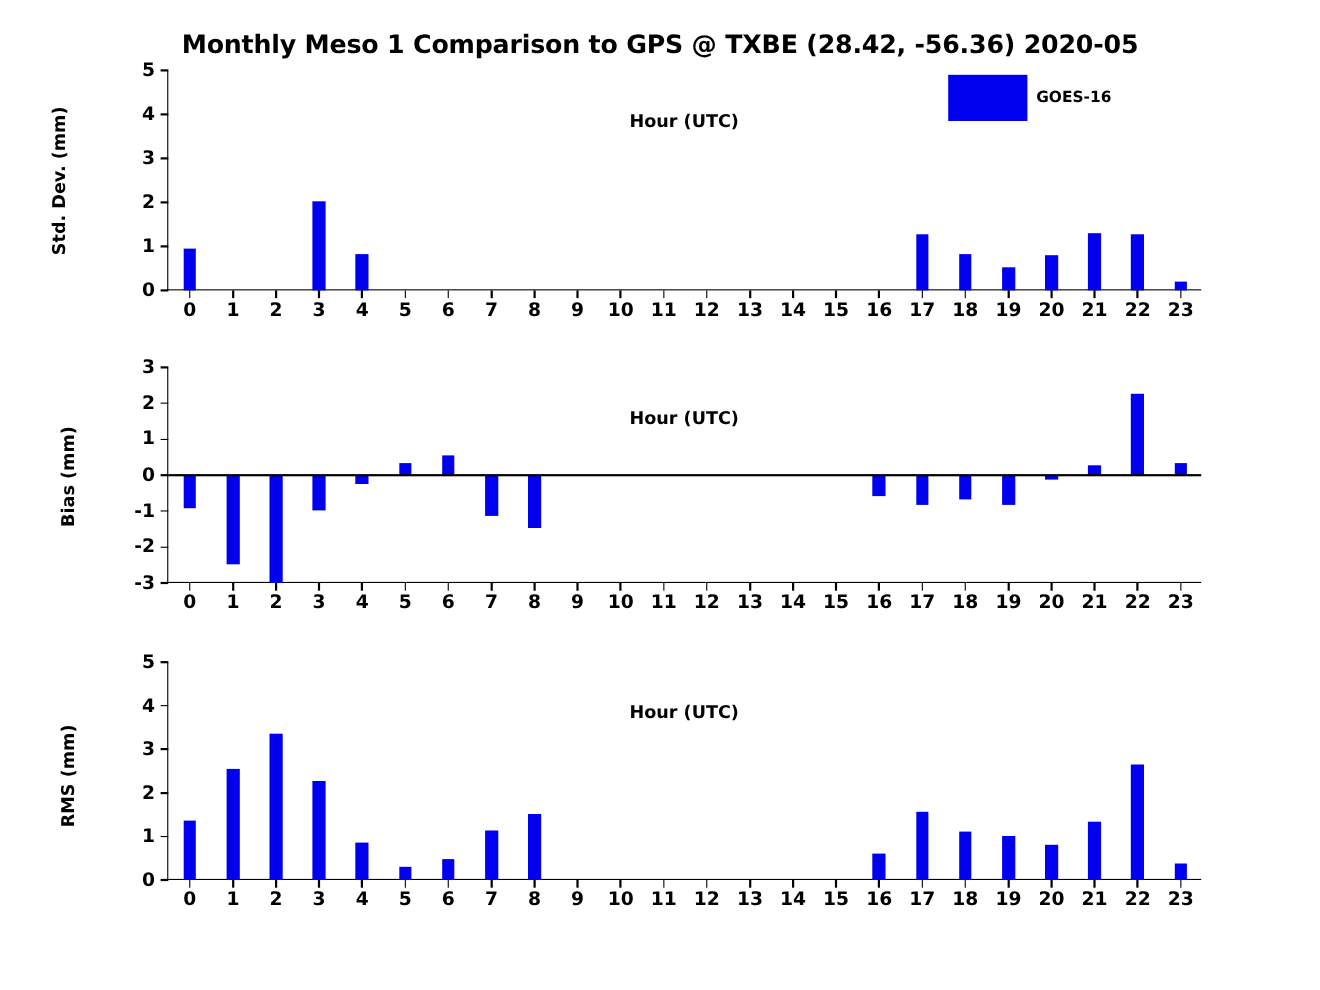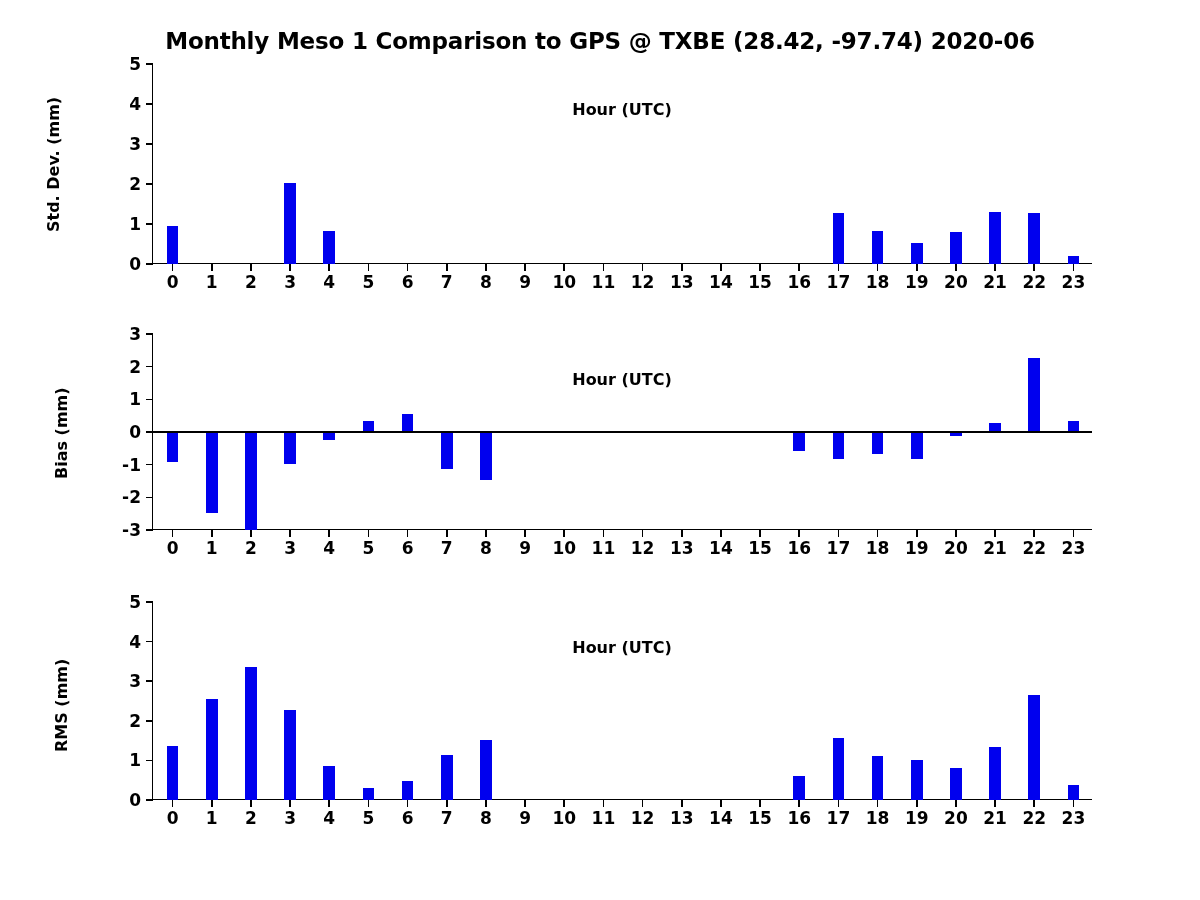--- a/index.html
+++ b/index.html
@@ -125,21 +125,21 @@
     margin-left: 8px;
     font-size: 14px;
     font-weight: bold;
   }
 </style>
 </head>
 <body>
 
 <div id="page">
 
-  <div class="figure-title">Monthly Meso 1 Comparison to GPS @ TXBE (28.42, -97.74) 2020-06</div>
+  <div class="figure-title">Monthly Meso 1 Comparison to GPS @ TXBE (28.42, -56.36) 2020-05</div>
 
   <div class="panel" id="panel-top" style="left:152px; top:64px; width:940px; height:200px;">
     <div class="plot-area" id="plot-top" style="width:940px; height:200px;">
       <div class="bars" id="bars-top">
           <div class="bar" style="left: 13.7083px; top: 161.6px; width: 11.75px; height: 38.4px; background: rgb(0, 0, 238);"></div>
           <div class="bar" style="left: 131.208px; top: 119.2px; width: 11.75px; height: 80.8px; background: rgb(0, 0, 238);"></div>
           <div class="bar" style="left: 170.375px; top: 167.2px; width: 11.75px; height: 32.8px; background: rgb(0, 0, 238);"></div>
           <div class="bar" style="left: 679.542px; top: 149.2px; width: 11.75px; height: 50.8px; background: rgb(0, 0, 238);"></div>
           <div class="bar" style="left: 718.708px; top: 167.2px; width: 11.75px; height: 32.8px; background: rgb(0, 0, 238);"></div>
           <div class="bar" style="left: 757.875px; top: 178.8px; width: 11.75px; height: 21.2px; background: rgb(0, 0, 238);"></div>
@@ -210,20 +210,24 @@
         <div class="xtick-label" style="left: 802.917px; top: 208px;">20</div>
         <div class="xtick" style="left: 841.283px; top: 200px;"></div>
         <div class="xtick-label" style="left: 842.083px; top: 208px;">21</div>
         <div class="xtick" style="left: 880.45px; top: 200px;"></div>
         <div class="xtick-label" style="left: 881.25px; top: 208px;">22</div>
         <div class="xtick" style="left: 919.617px; top: 200px;"></div>
         <div class="xtick-label" style="left: 920.417px; top: 208px;">23</div>
       </div>
     <div class="yaxis-label" style="left:-108px; top:168px;">Std. Dev. (mm)</div>
     <div class="xaxis-label">Hour (UTC)</div>
+    <div class="legend" style="left:710px; top:4px;">
+      <div class="legend-swatch"></div>
+      <div class="legend-label">GOES-16</div>
+    </div>
   </div>
 
   <div class="panel" id="panel-mid" style="left:152px; top:334px; width:940px; height:196px;">
     <div class="plot-area" id="plot-mid" style="width:940px; height:196px;">
       <div class="bars" id="bars-mid">
           <div class="bar" style="left: 13.7083px; top: 98px; width: 11.75px; height: 30.0533px; background: rgb(0, 0, 238);"></div>
           <div class="bar" style="left: 52.875px; top: 98px; width: 11.75px; height: 80.6867px; background: rgb(0, 0, 238);"></div>
           <div class="bar" style="left: 92.0417px; top: 98px; width: 11.75px; height: 98px; background: rgb(0, 0, 238);"></div>
           <div class="bar" style="left: 131.208px; top: 98px; width: 11.75px; height: 31.6867px; background: rgb(0, 0, 238);"></div>
           <div class="bar" style="left: 170.375px; top: 98px; width: 11.75px; height: 8.16667px; background: rgb(0, 0, 238);"></div>

